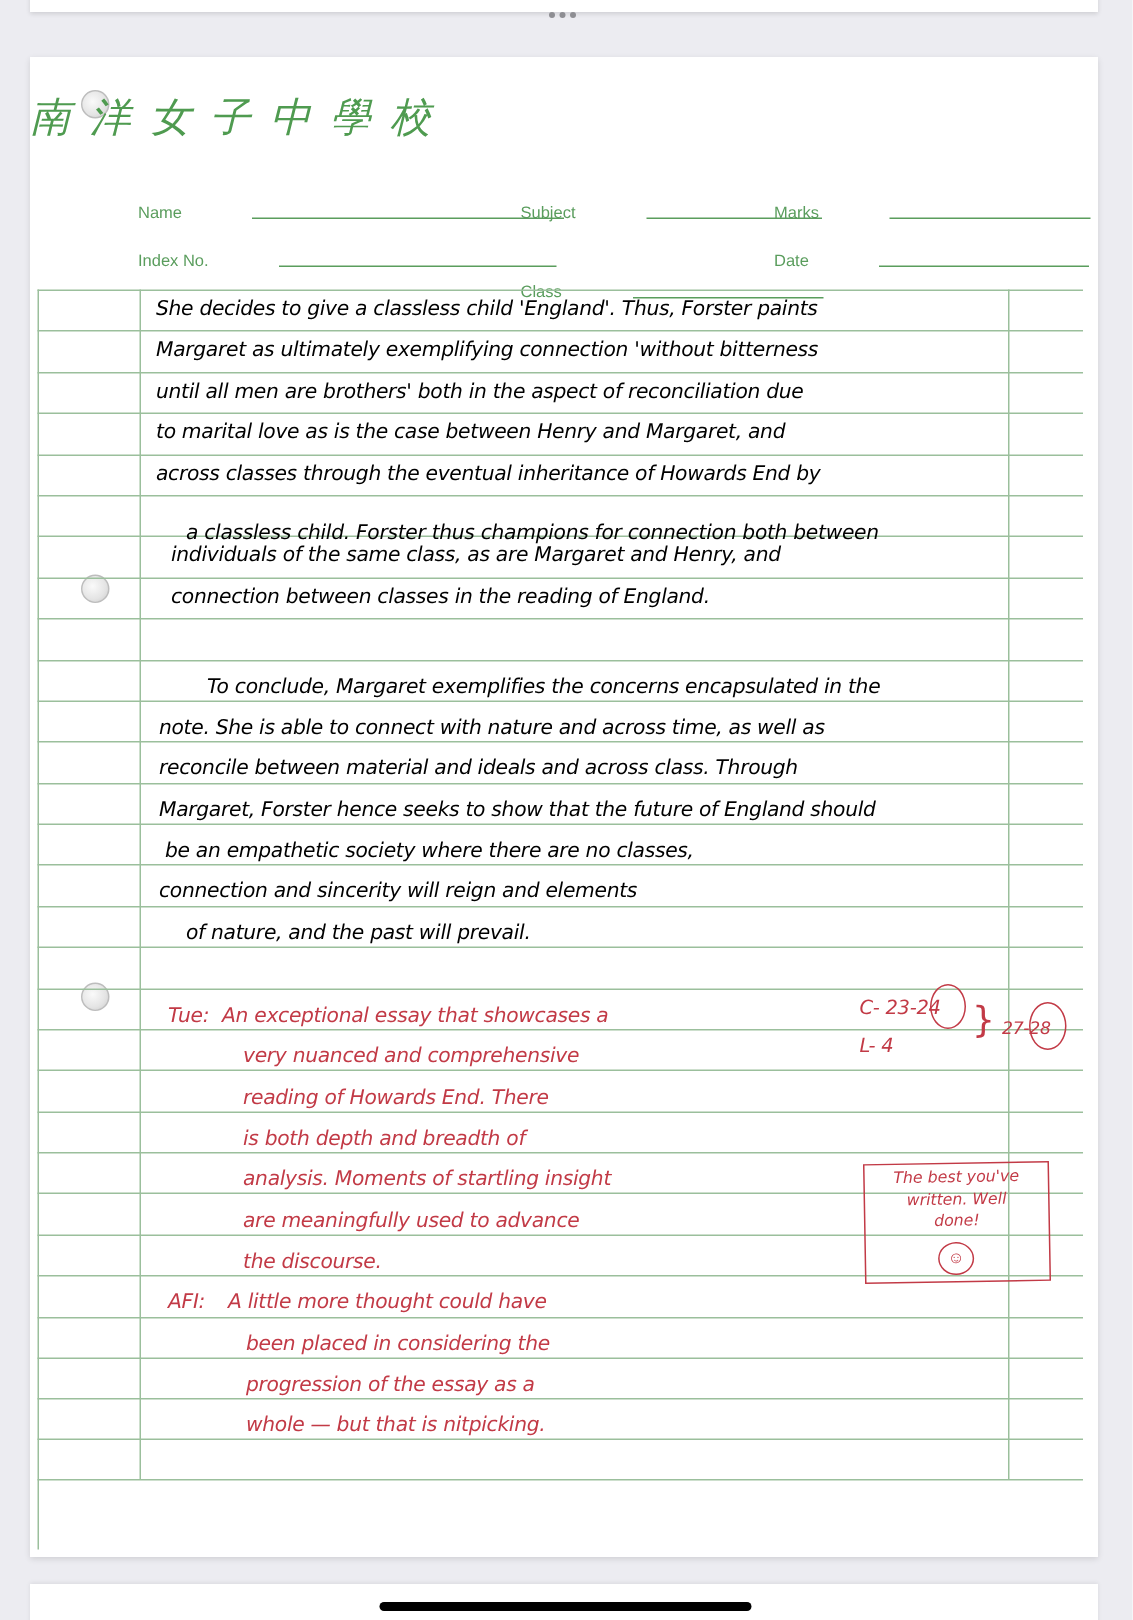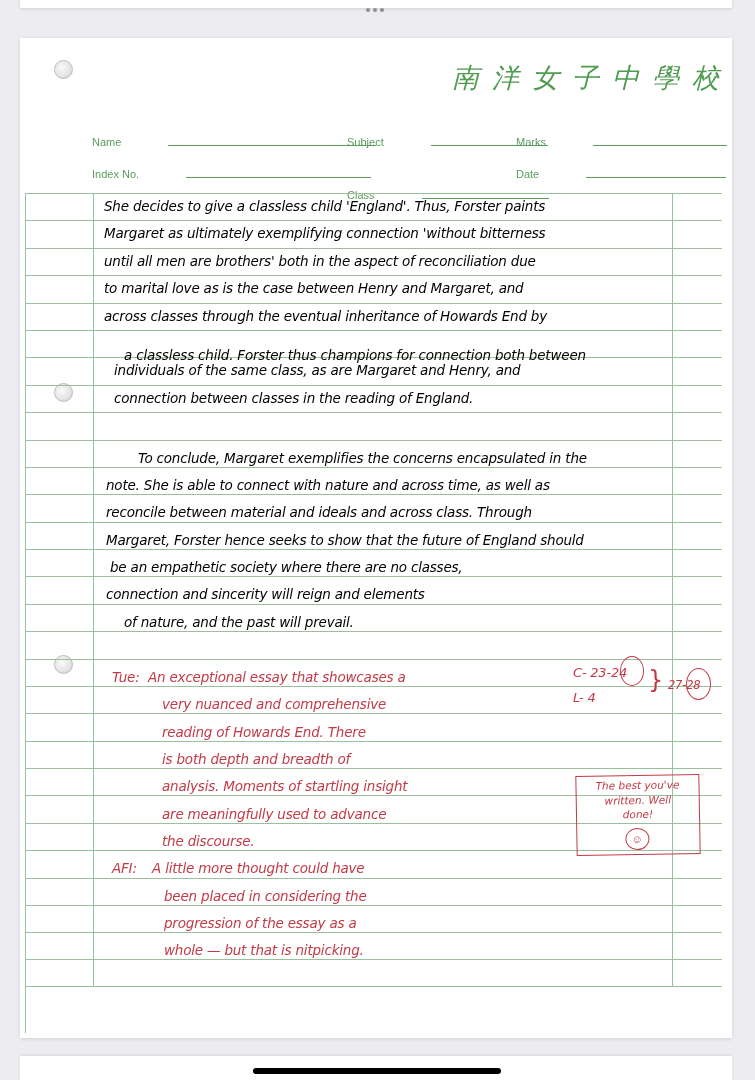--- a/index.html
+++ b/index.html
@@ -9,21 +9,21 @@
   .prev-page { position: absolute; left: 20px; top: -10px; width: 712px; height: 18px; background: #fff; box-shadow: 0 1px 3px rgba(0,0,0,0.12); }
   .more-dots { position: absolute; left: 366px; top: 8px; display: flex; gap: 3px; }
   .more-dots span { width: 4px; height: 4px; border-radius: 50%; background: #8e8e93; }
 
   .page { position: absolute; left: 20px; top: 38px; width: 712px; height: 1000px; background: #fff; box-shadow: 0 1px 4px rgba(0,0,0,0.12); overflow: hidden; }
   .next-page { position: absolute; left: 20px; top: 1056px; width: 712px; height: 40px; background: #fff; box-shadow: 0 -1px 3px rgba(0,0,0,0.08); }
   .home-indicator { position: absolute; left: 253px; top: 1068px; width: 248px; height: 6px; border-radius: 3px; background: #000; }
 
   .hole { position: absolute; width: 19px; height: 19px; border-radius: 50%; background: radial-gradient(circle at 40% 40%, #fafafa 0%, #e4e4e4 60%, #c9c9c9 100%); border: 1px solid #bdbdbd; }
 
-  .school-cn { position: absolute; left: 0; width: 100%; top: 22px; text-align: right; color: #4f9b50; font-family: "DejaVu Serif", serif; font-size: 27px; letter-spacing: 13px; font-style: italic; }
+  .school-cn { position: absolute; left: 0; width: 100%; top: 22px; text-align: left; color: #4f9b50; font-family: "DejaVu Serif", serif; font-size: 27px; letter-spacing: 13px; font-style: italic; }
   .school-en { position: absolute; left: 0; width: 100%; top: 56px; text-align: center; color: #4f9b50; font-family: "Liberation Serif", serif; font-size: 18px; font-weight: bold; letter-spacing: 0.2px; }
 
   .field { position: absolute; color: #5a9d5d; font-size: 11px; display: flex; align-items: flex-end; gap: 43px; }
   .field .label { white-space: nowrap; }
   .field .line { border-bottom: 1px solid #5a9d5d; height: 1px; margin-left: 4px; margin-bottom: 2px; }
 
   .ruled { position: absolute; left: 5px; width: 697px; height: 1px; background: #9bbf9c; }
   .vline { position: absolute; width: 1px; background: #9bbf9c; }
 
   .hw { position: absolute; white-space: nowrap; font-family: "DejaVu Sans", sans-serif; font-style: italic; font-size: 13.5px; letter-spacing: -0.2px; }

